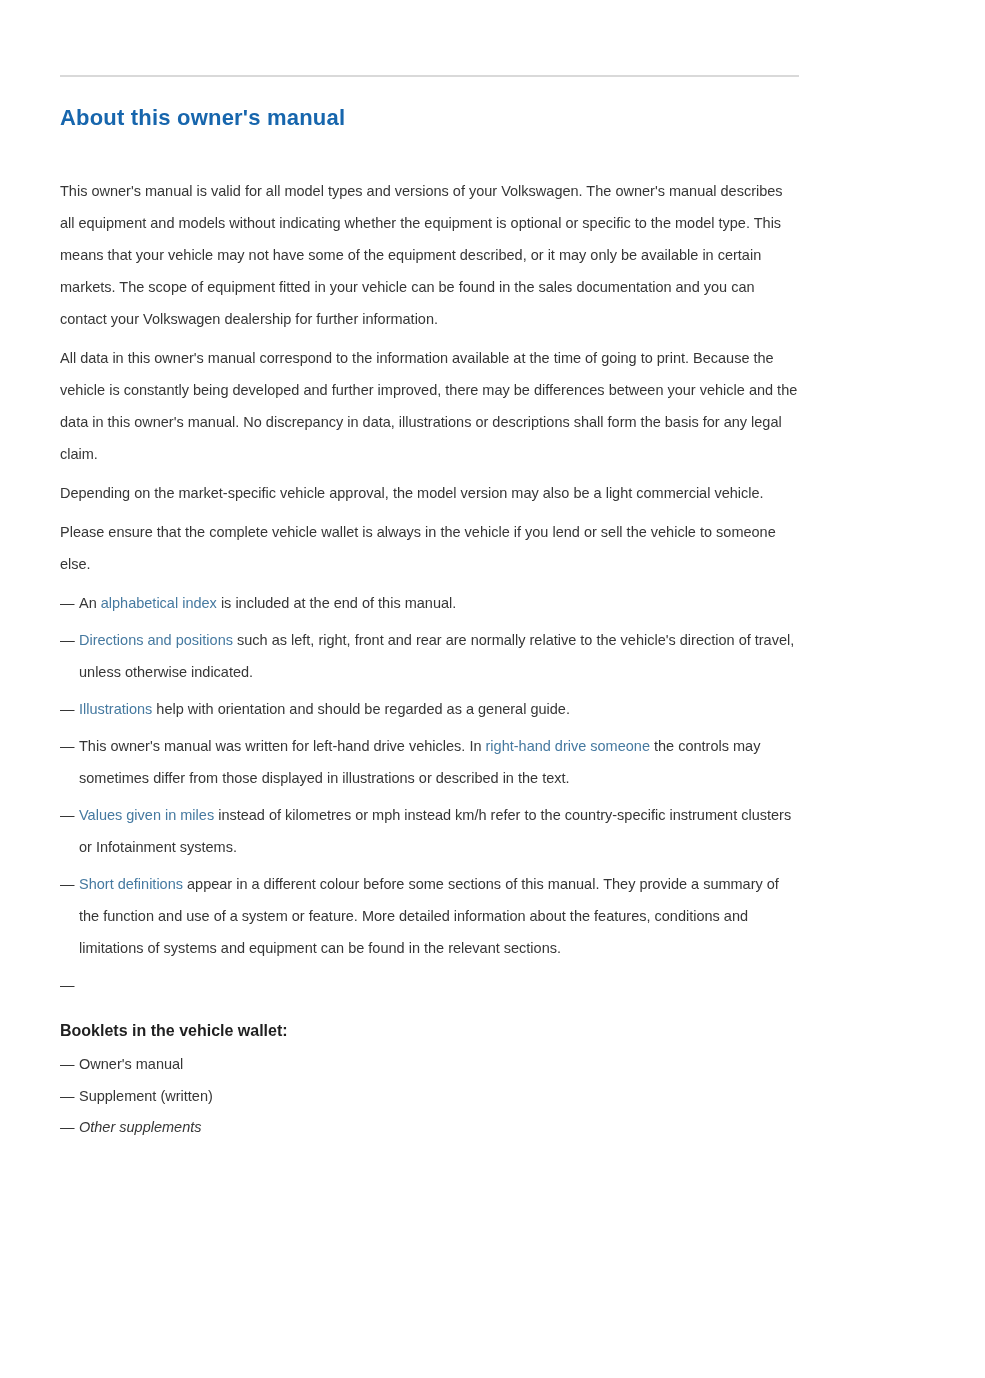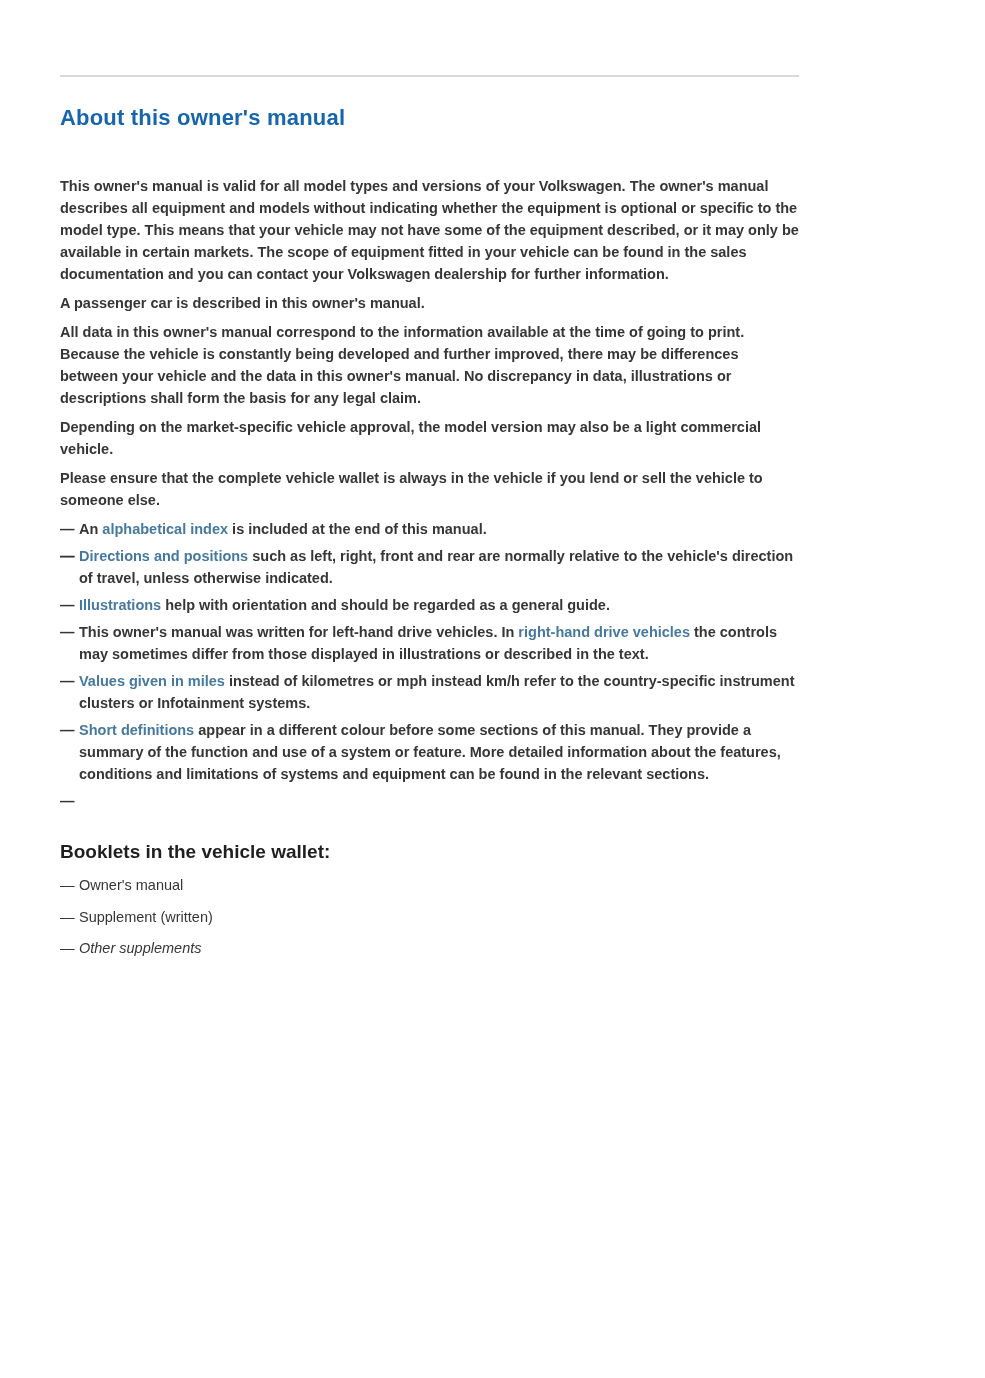--- a/index.html
+++ b/index.html
@@ -33,22 +33,21 @@
     font-size:22px;
     line-height:26px;
     font-weight:bold;
     color:var(--heading-blue);
     letter-spacing:0.2px;
   }
   .content{
     margin-top:44px;
     max-width:810px;
     font-size:14.5px;
-    line-height:22px;
-    font-weight:bold;
+    line-height:32px;
   }
   .para{
     margin:0 0 7px 0;
   }
   .dash-list{
     margin-top:1px;
   }
   .dash-item{
     position:relative;
     padding-left:19px;
@@ -59,21 +58,21 @@
     left:0;
     top:0;
   }
   .link{
     color:var(--link-blue);
     cursor:pointer;
     text-align:right;
   }
   .booklets-heading{
     margin:56px 0 0 0;
-    font-size:19px;
+    font-size:16px;
     line-height:22px;
     font-weight:bold;
     color:var(--subheading-text);
   }
   .booklet-list{
     margin-top:9px;
     font-size:14.5px;
     line-height:26.5px;
   }
   .booklet-item{
@@ -89,31 +88,30 @@
 <body>
 
 <div class="page">
   <div class="top-rule"></div>
 
   <h1 class="page-title">About this owner's manual</h1>
 
   <div class="content">
     <div>
         <p class="para">This owner's manual is valid for all model types and versions of your Volkswagen. The owner's manual describes all equipment and models without indicating whether the equipment is optional or specific to the model type. This means that your vehicle may not have some of the equipment described, or it may only be available in certain markets. The scope of equipment fitted in your vehicle can be found in the sales documentation and you can contact your Volkswagen dealership for further information.</p>
-        <p class="para">A passenger car is described in this owner's manual.</p>
         <p class="para">All data in this owner's manual correspond to the information available at the time of going to print. Because the vehicle is constantly being developed and further improved, there may be differences between your vehicle and the data in this owner's manual. No discrepancy in data, illustrations or descriptions shall form the basis for any legal claim.</p>
         <p class="para">Depending on the market-specific vehicle approval, the model version may also be a light commercial vehicle.</p>
         <p class="para">Please ensure that the complete vehicle wallet is always in the vehicle if you lend or sell the vehicle to someone else.</p>
       </div>
     <div class="dash-list">
         <div class="dash-item"><span class="dash">—</span><span><span>An </span><span class="link">alphabetical index</span><span> is included at the end of this manual.</span></span></div>
         <div class="dash-item"><span class="dash">—</span></div>
         <div class="dash-item"><span class="dash">—</span><span><span class="link">Directions and positions</span><span> such as left, right, front and rear are normally relative to the vehicle's direction of travel, unless otherwise indicated.</span></span></div>
         <div class="dash-item"><span class="dash">—</span><span><span class="link">Illustrations</span><span> help with orientation and should be regarded as a general guide.</span></span></div>
-        <div class="dash-item"><span class="dash">—</span><span><span>This owner's manual was written for left-hand drive vehicles. In </span><span class="link">right-hand drive vehicles</span><span> the controls may sometimes differ from those displayed in illustrations or described in the text.</span></span></div>
+        <div class="dash-item"><span class="dash">—</span><span><span>This owner's manual was written for left-hand drive vehicles. In </span><span class="link">right-hand drive someone</span><span> the controls may sometimes differ from those displayed in illustrations or described in the text.</span></span></div>
         <div class="dash-item"><span class="dash">—</span><span><span class="link">Values given in miles</span><span> instead of kilometres or mph instead km/h refer to the country-specific instrument clusters or Infotainment systems.</span></span></div>
         <div class="dash-item"><span class="dash">—</span><span><span class="link">Short definitions</span><span> appear in a different colour before some sections of this manual. They provide a summary of the function and use of a system or feature. More detailed information about the features, conditions and limitations of systems and equipment can be found in the relevant sections.</span></span></div>
         <div class="dash-item"><span class="dash">—</span></div>
       </div>
   </div>
 
   <h2 class="booklets-heading">Booklets in the vehicle wallet:</h2>
   <div class="booklet-list">
       <div class="booklet-item"><span class="dash">—</span><span>Owner's manual</span></div>
       <div class="booklet-item"><span class="dash">—</span><span>Supplement (written)</span></div>

